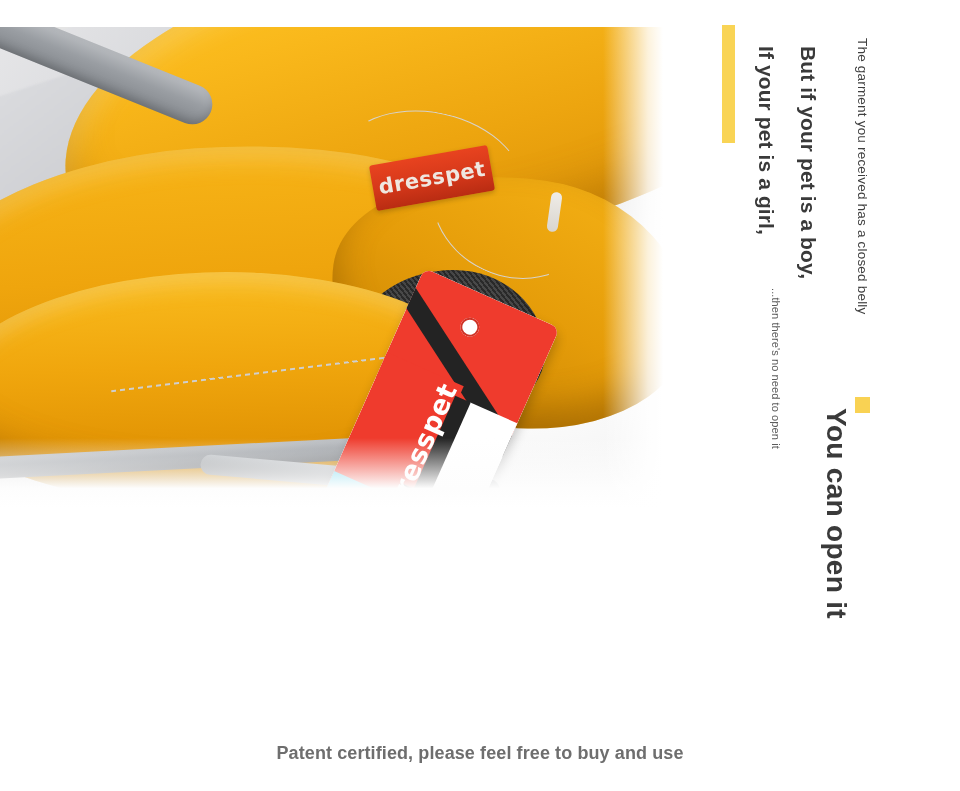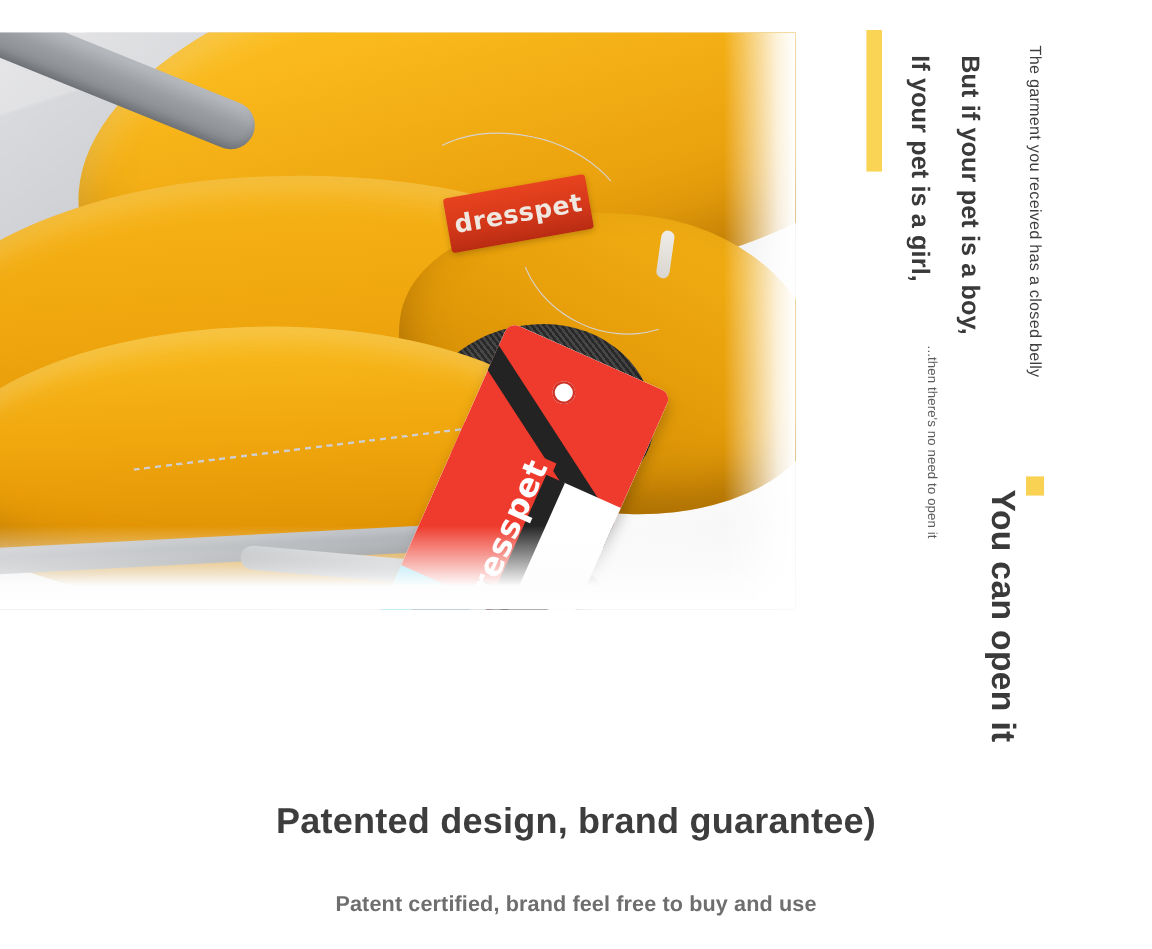--- a/index.html
+++ b/index.html
@@ -295,16 +295,15 @@
     <div class="ybar"></div>
     <div class="ysquare"></div>
 
     <div class="vtext v-line1">The garment you received has a closed belly</div>
     <div class="vtext v-line2">But if your pet is a boy,</div>
     <div class="vtext v-line3">If your pet is a girl,</div>
     <div class="vtext v-line4">...then there's no need to open it</div>
     <div class="vtext v-line5">You can open it</div>
   </div>
 
-  <div class="caption-main">Patented design, brand guarantee)</div>
-  <div class="caption-sub">Patent certified, brand feel free to buy and use</div>
+  <div class="caption-sub">Patent certified, please feel free to buy and use</div>
 
 </div>
 
 </body></html>

